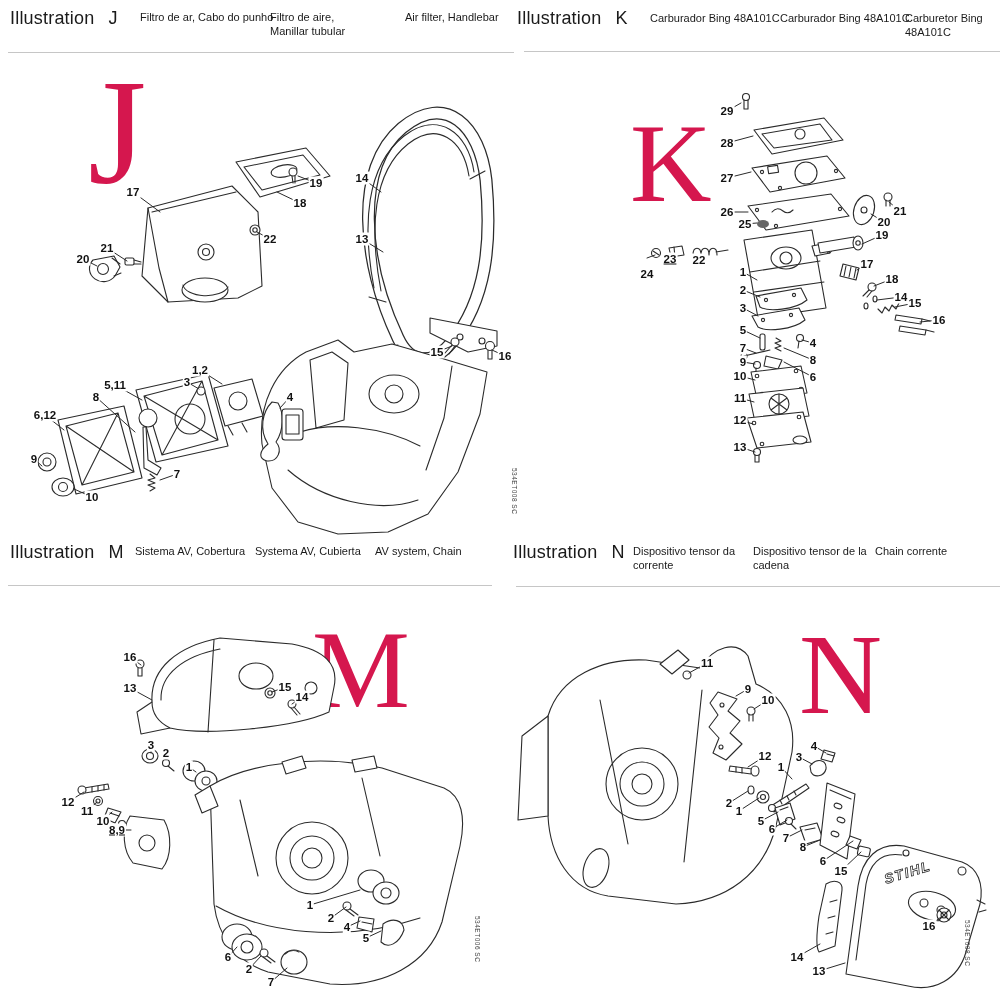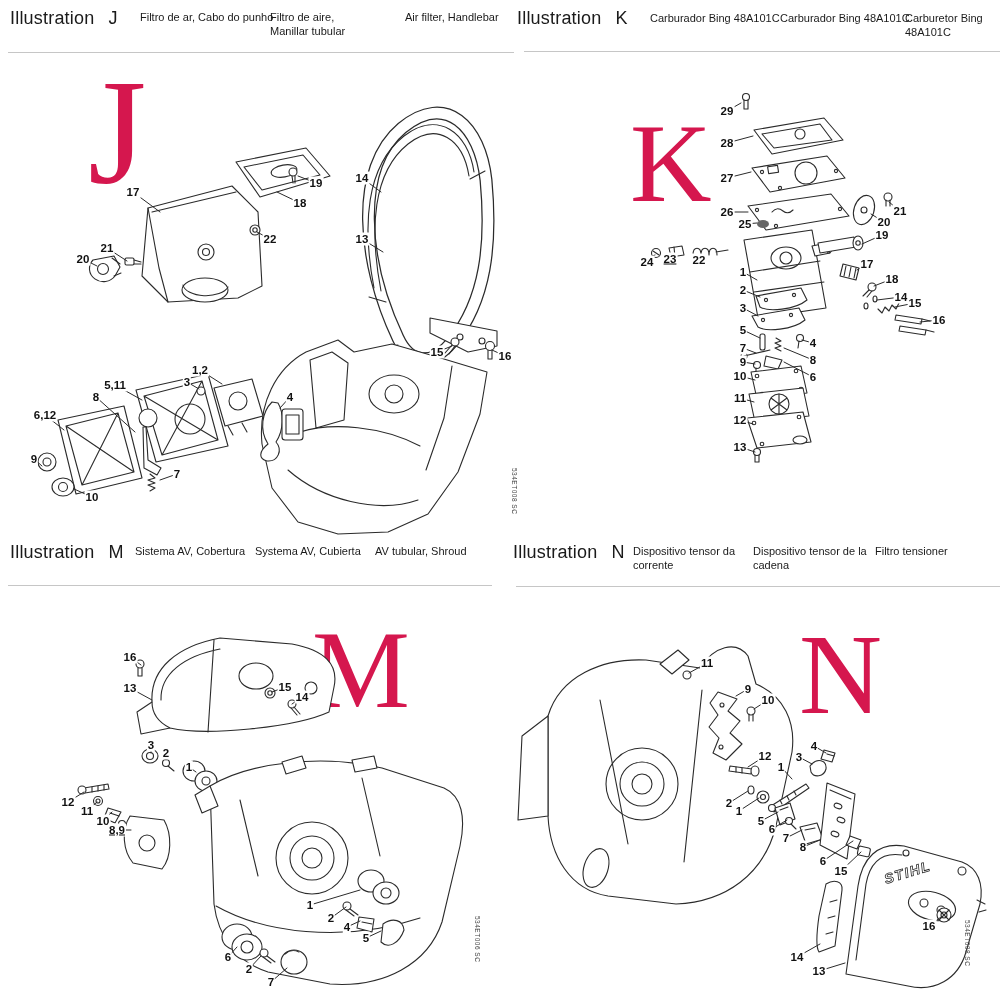--- a/index.html
+++ b/index.html
@@ -26,28 +26,28 @@
 <div class="cap" style="left:405px;top:10px">Air filter, Handlebar</div>
 
 <div class="hdr-title" style="left:517px;top:8px"><span>Illustration</span><span class="hdr-letter">K</span></div>
 <div class="cap" style="left:650px;top:11px">Carburador Bing 48A101C</div>
 <div class="cap" style="left:780px;top:11px">Carburador Bing 48A101C</div>
 <div class="cap" style="left:905px;top:11px">Carburetor Bing 48A101C</div>
 
 <div class="hdr-title" style="left:10px;top:542px"><span>Illustration</span><span class="hdr-letter">M</span></div>
 <div class="cap" style="left:135px;top:544px">Sistema AV, Cobertura</div>
 <div class="cap" style="left:255px;top:544px">Systema AV, Cubierta</div>
-<div class="cap" style="left:375px;top:544px">AV tubular, Shroud</div>
+<div class="cap" style="left:375px;top:544px">AV system, Chain</div>
 
 <div class="hdr-title" style="left:513px;top:542px"><span>Illustration</span><span class="hdr-letter">N</span></div>
 <div class="cap" style="left:633px;top:544px">Dispositivo tensor da
 corrente</div>
 <div class="cap" style="left:753px;top:544px">Dispositivo tensor de la
 cadena</div>
-<div class="cap" style="left:875px;top:544px">Filtro tensioner</div>
+<div class="cap" style="left:875px;top:544px">Chain corrente</div>
 
 <div class="rule" style="left:8px;top:52px;width:506px"></div>
 <div class="rule" style="left:524px;top:51px;width:476px"></div>
 <div class="rule" style="left:8px;top:585px;width:484px"></div>
 <div class="rule" style="left:516px;top:586px;width:484px"></div>
 
 <div class="big-letter" style="left: 88px; top: 57px; font-size: 150px; color: rgb(213, 23, 78);">J</div>
 <div class="big-letter" style="left: 630px; top: 106px; font-size: 113px; color: rgb(213, 23, 78);">K</div>
 <div class="big-letter" style="left: 312px; top: 615px; font-size: 110px; color: rgb(213, 23, 78);">M</div>
 <div class="big-letter" style="left: 799px; top: 617px; font-size: 115px; color: rgb(213, 23, 78);">N</div>
@@ -408,21 +408,21 @@
     <span class="part-label" style="left: 290px; top: 397px;">4</span>
     <span class="part-label" style="left: 45px; top: 415px;">6,12</span>
     <span class="part-label" style="left: 34px; top: 459px;">9</span>
     <span class="part-label" style="left: 177px; top: 474px;">7</span>
     <span class="part-label" style="left: 92px; top: 497px;">10</span>
     <span class="part-label" style="left: 727px; top: 111px;">29</span>
     <span class="part-label" style="left: 727px; top: 143px;">28</span>
     <span class="part-label" style="left: 727px; top: 178px;">27</span>
     <span class="part-label" style="left: 727px; top: 212px; text-align: center;">26</span>
     <span class="part-label" style="left: 745px; top: 224px;">25</span>
-    <span class="part-label" style="left: 647px; top: 262px;">24</span>
+    <span class="part-label" style="left: 647px; top: 274px;">24</span>
     <span class="part-label" style="left: 670px; top: 259px; text-decoration: underline;">23</span>
     <span class="part-label" style="left: 699px; top: 260px;">22</span>
     <span class="part-label" style="left: 900px; top: 211px;">21</span>
     <span class="part-label" style="left: 884px; top: 222px;">20</span>
     <span class="part-label" style="left: 882px; top: 235px;">19</span>
     <span class="part-label" style="left: 867px; top: 264px;">17</span>
     <span class="part-label" style="left: 892px; top: 279px;">18</span>
     <span class="part-label" style="left: 901px; top: 297px;">14</span>
     <span class="part-label" style="left: 915px; top: 303px;">15</span>
     <span class="part-label" style="left: 939px; top: 320px;">16</span>

